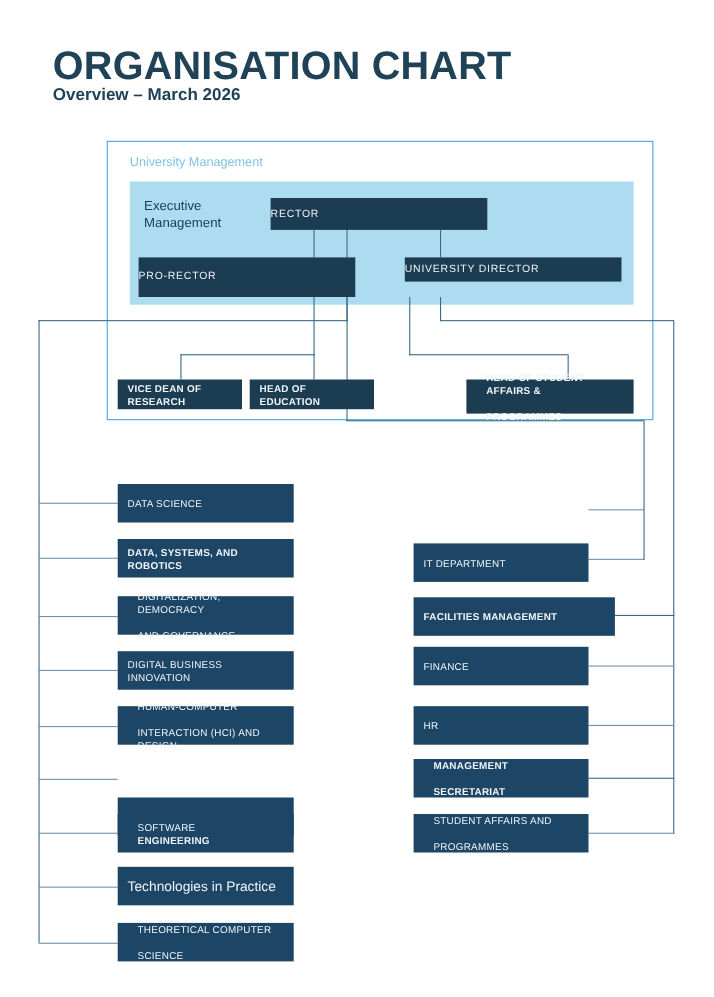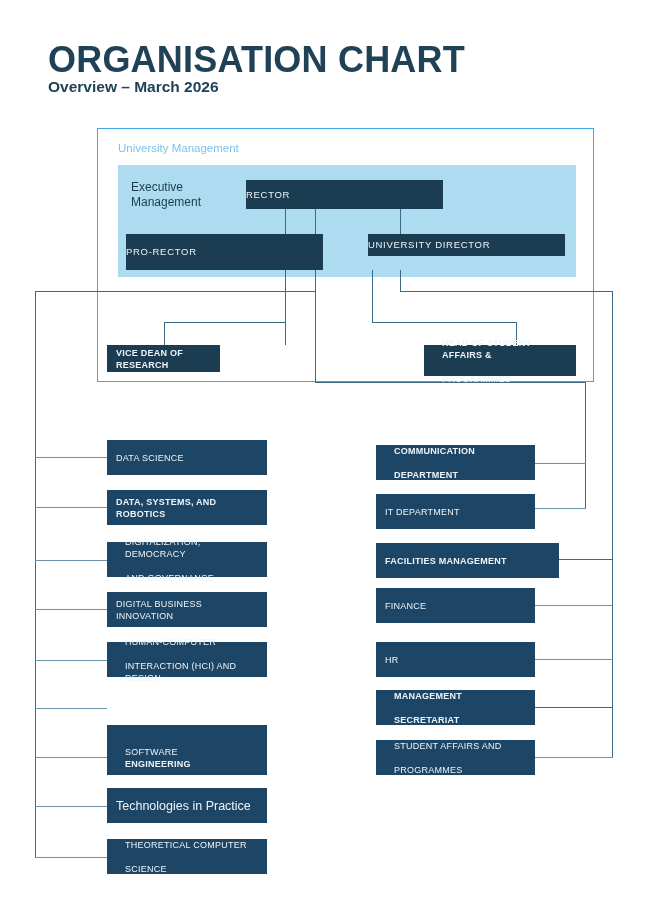--- a/index.html
+++ b/index.html
@@ -110,20 +110,23 @@
   </div>
 
   <div class="box center top" style="left:368px;top:234px;width:197px;height:22px;">
     <span>UNIVERSITY DIRECTOR</span>
   </div>
 
   <div class="box" style="left:107px;top:345px;width:113px;height:27px;">
     <span class="b">VICE DEAN OF RESEARCH</span>
   </div>
 
+  <div class="box" style="left:227px;top:345px;width:113px;height:27px;">
+    <span class="b">HEAD OF EDUCATION</span>
+  </div>
 
   <div class="box" style="left:424px;top:345px;width:152px;height:31px;">
     <span class="b"><span>HEAD OF STUDENT AFFAIRS &amp;</span><br><span>PROGRAMMES</span></span>
   </div>
 
   <div class="ln-soft lnh" style="left:35px;top:457px;width:72px;height:1.3px;"></div>
   <div class="ln-soft lnh" style="left:35px;top:507px;width:72px;height:1.3px;"></div>
   <div class="ln-soft lnh" style="left:35px;top:560px;width:72px;height:1.3px;"></div>
   <div class="ln-soft lnh" style="left:35px;top:609px;width:72px;height:1.3px;"></div>
   <div class="ln-soft lnh" style="left:35px;top:660px;width:72px;height:1.3px;"></div>
@@ -173,23 +176,20 @@
 
   <div class="ln-soft lnh" style="left:535px;top:463px;width:51px;height:1.3px;"></div>
   <div class="ln-soft lnh" style="left:535px;top:508px;width:51px;height:1.3px;"></div>
 
   <div class="ln lnh" style="left:535px;top:559px;width:78px;"></div>
   <div class="ln-soft lnh" style="left:535px;top:605px;width:78px;height:1.3px;"></div>
   <div class="ln-soft lnh" style="left:535px;top:659px;width:78px;height:1.3px;"></div>
   <div class="ln lnh" style="left:535px;top:707px;width:78px;"></div>
   <div class="ln-soft lnh" style="left:535px;top:757px;width:78px;height:1.3px;"></div>
 
-  <div class="box dark2" style="left:376px;top:445px;width:159px;height:35px;">
-    <span class="b"><span>COMMUNICATION</span><br><span>DEPARTMENT</span></span>
-  </div>
 
   <div class="box dark2" style="left:376px;top:494px;width:159px;height:35px;">
     <span>IT DEPARTMENT</span>
   </div>
 
   <div class="box dark2" style="left:376px;top:543px;width:183px;height:35px;">
     <span class="b">FACILITIES MANAGEMENT</span>
   </div>
 
   <div class="box dark2" style="left:376px;top:588px;width:159px;height:35px;">

